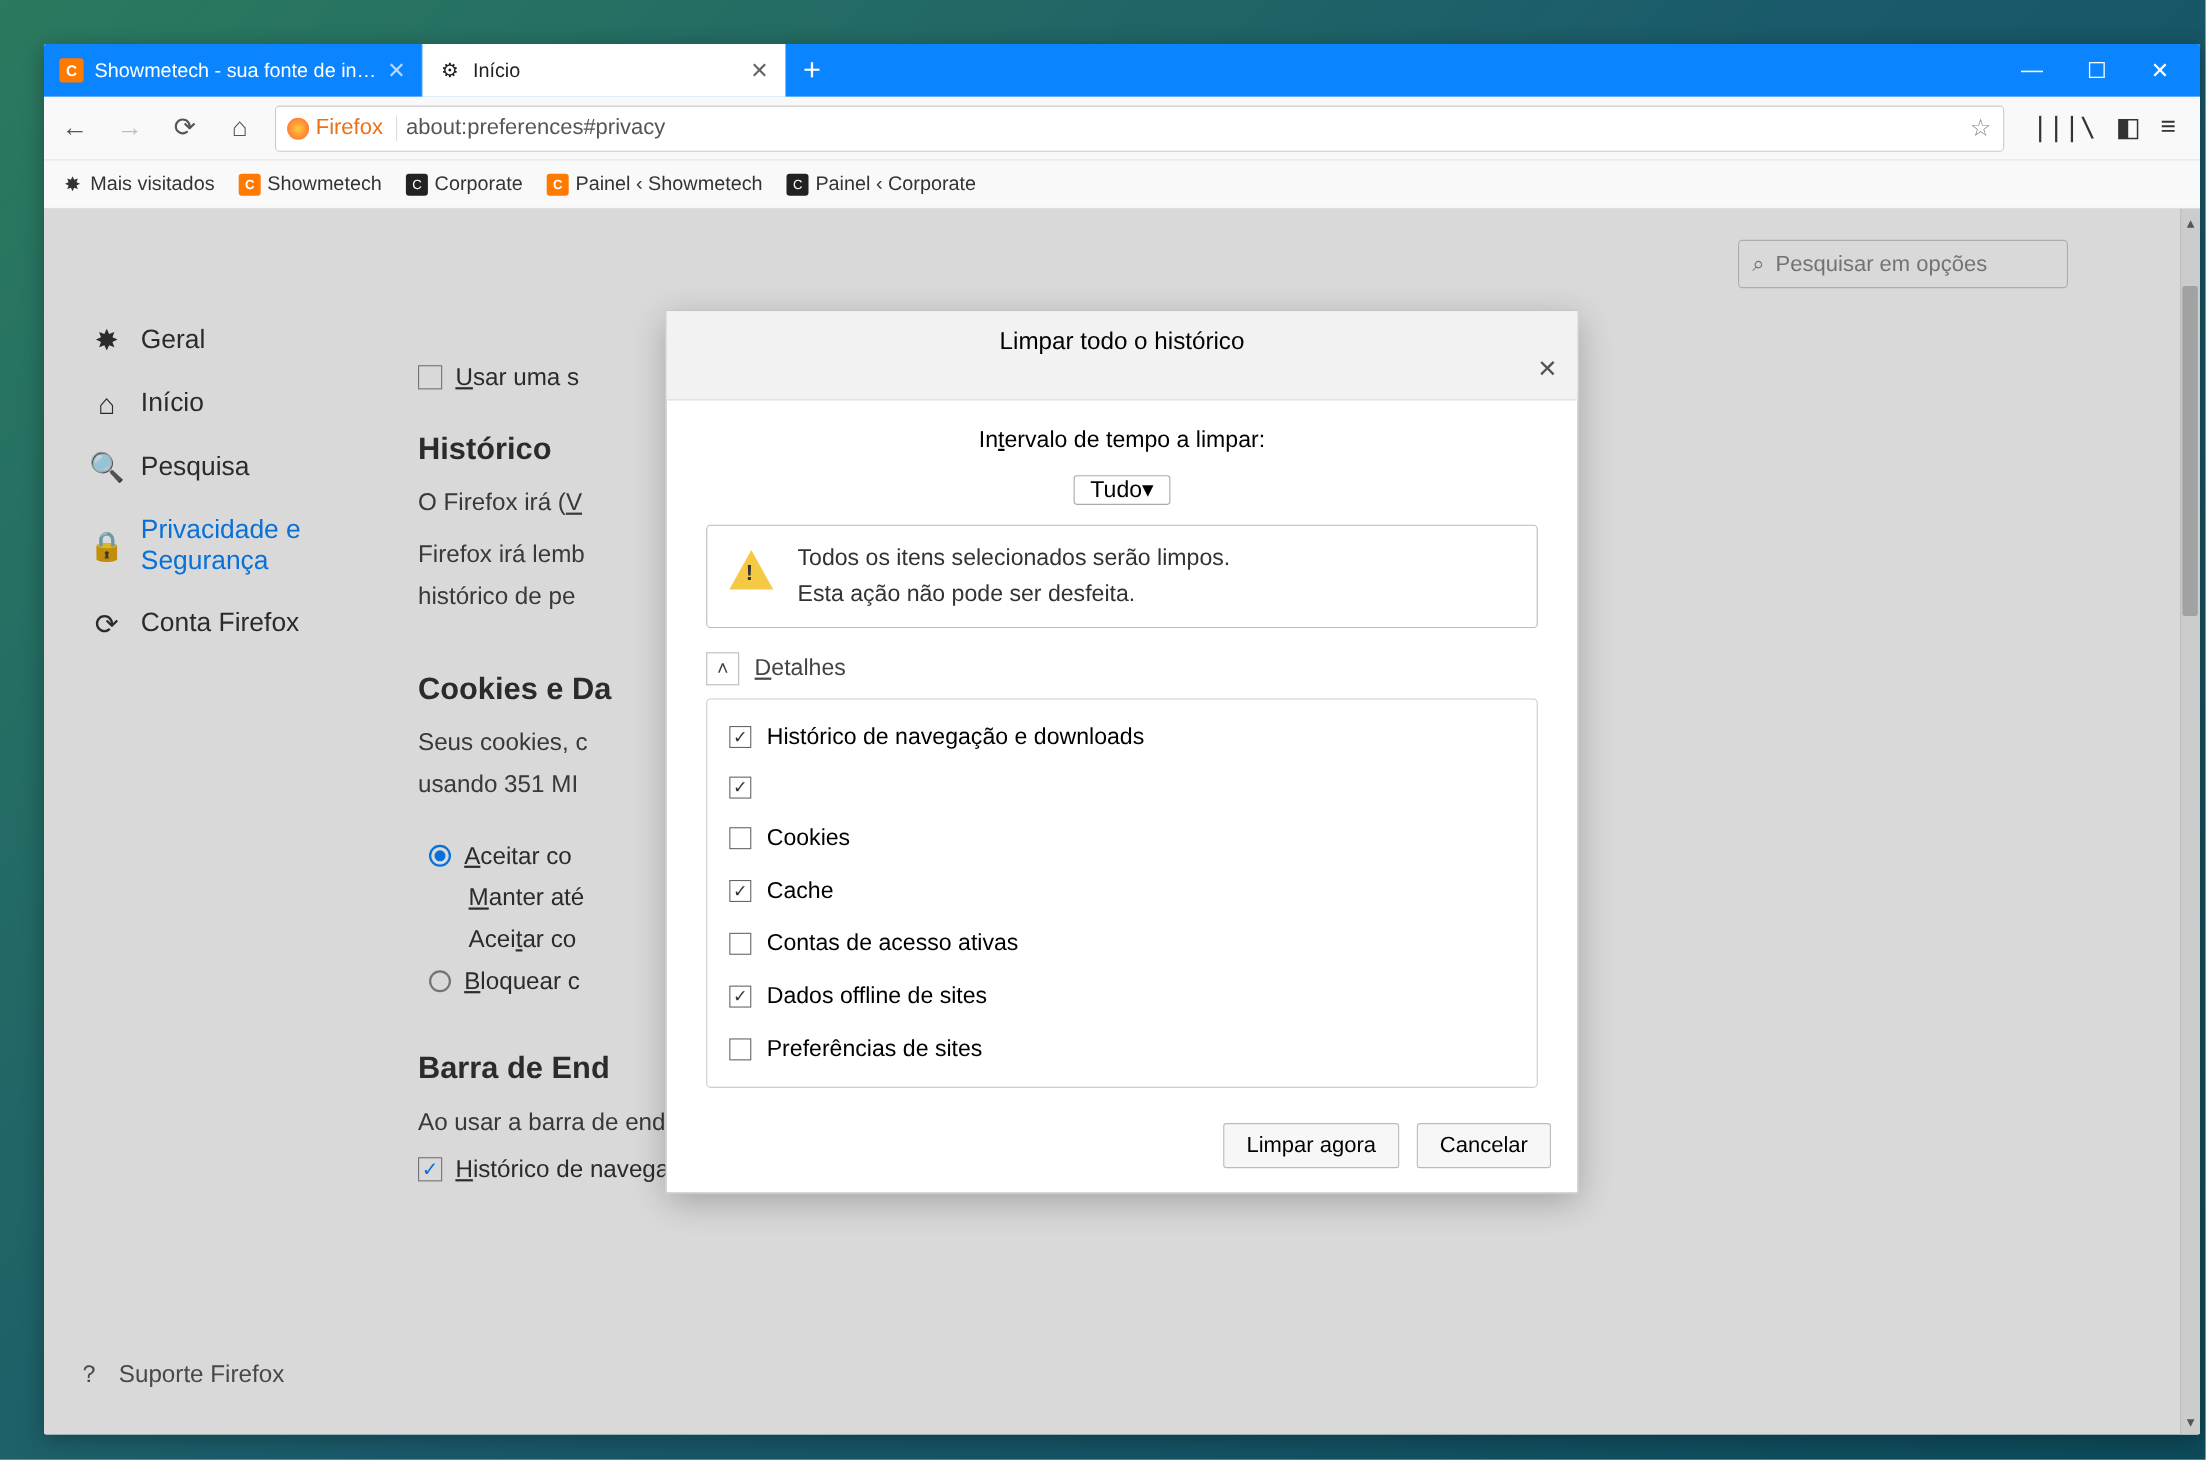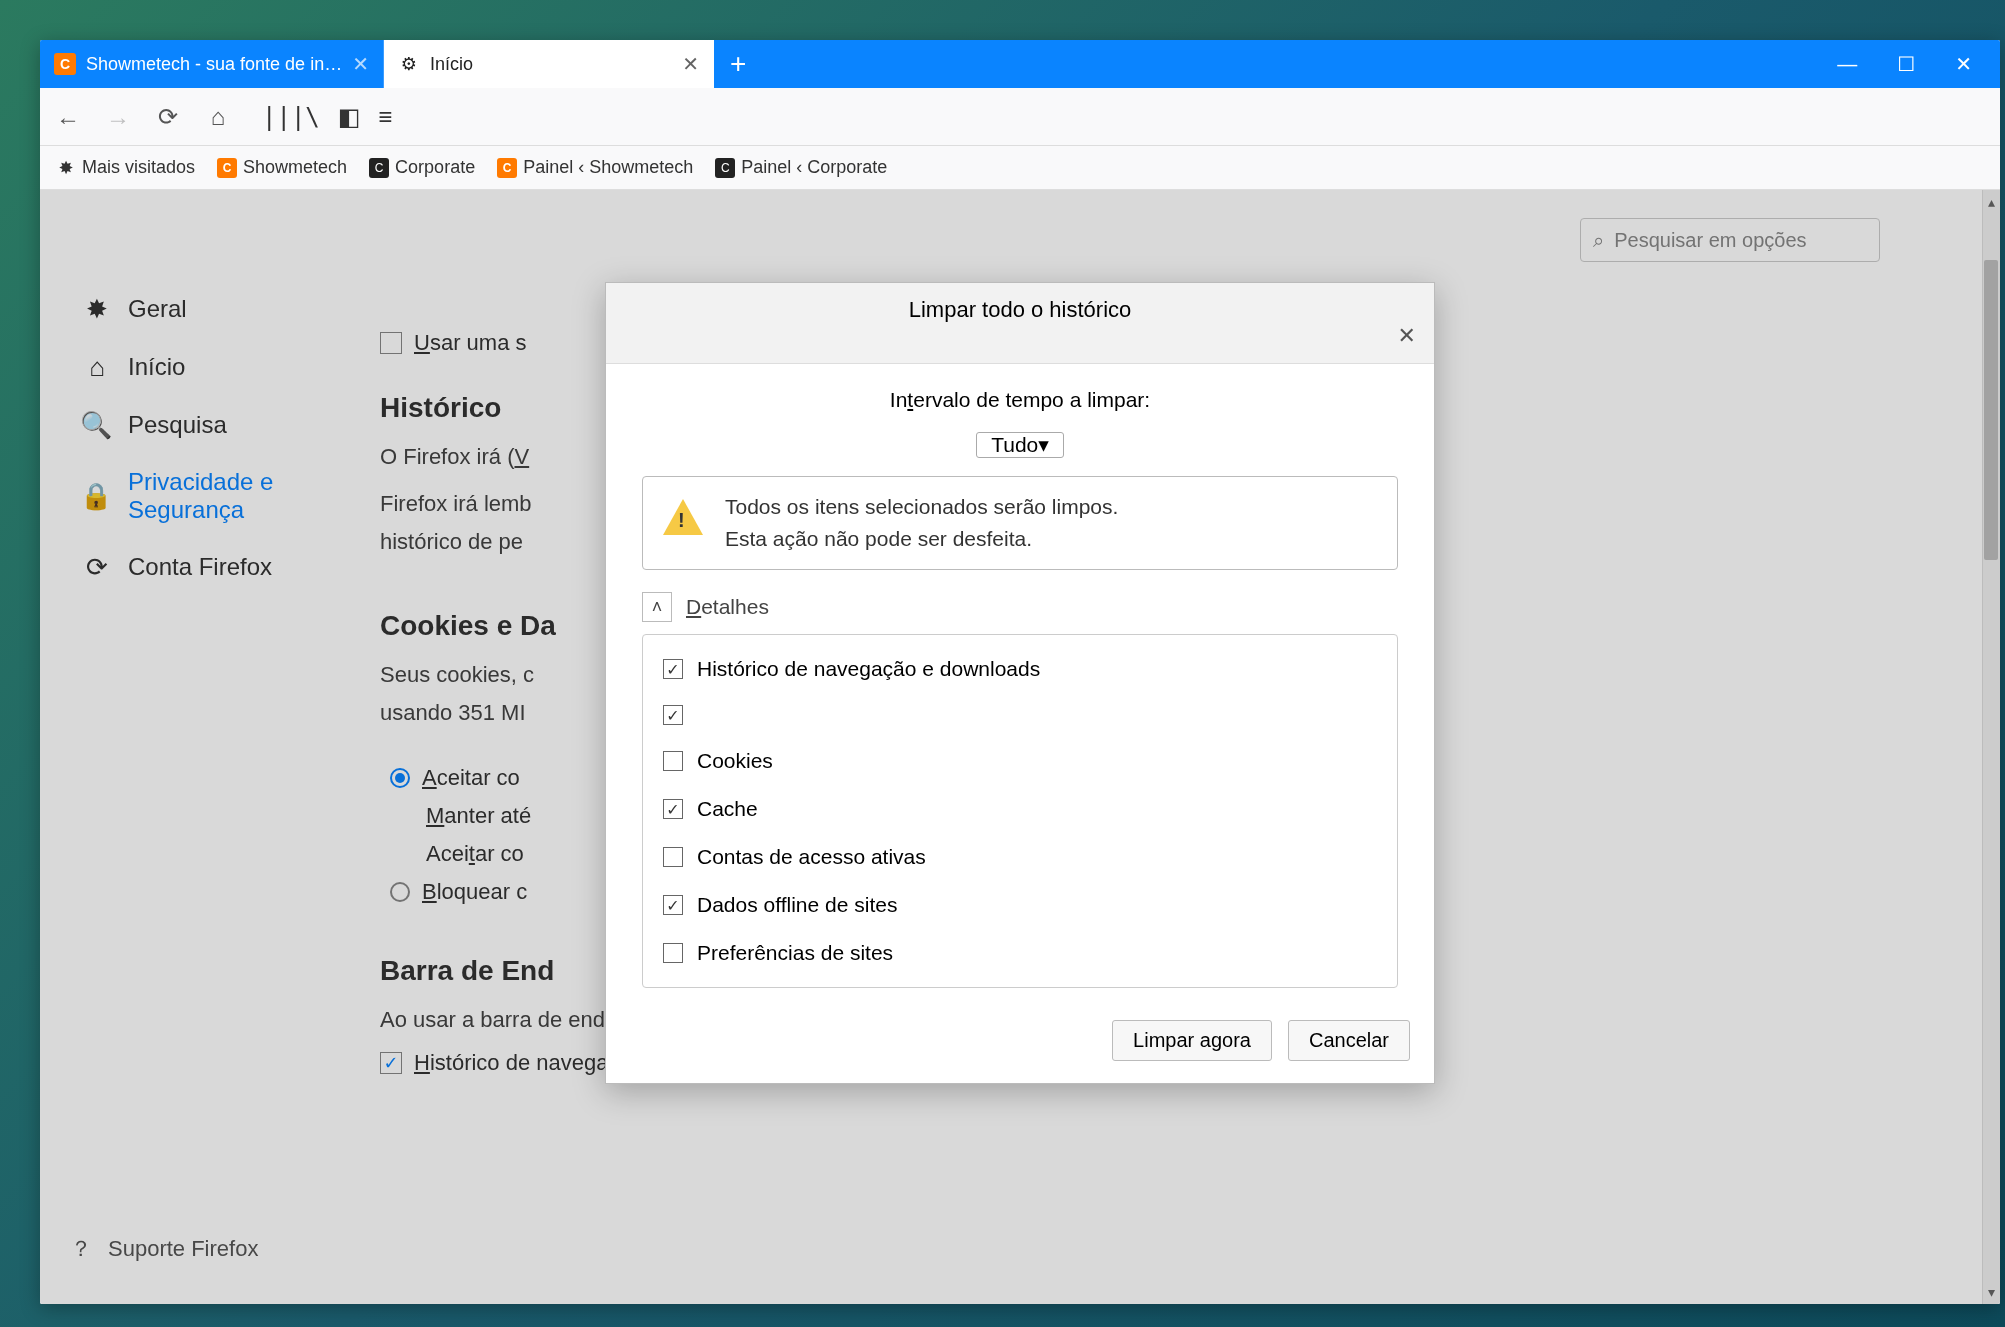--- a/index.html
+++ b/index.html
@@ -271,20 +271,28 @@
       <span>☐</span>
       <span>✕</span>
     </div>
   </div>
 
   <div class="navbar">
     <div class="navbtn">←</div>
     <div class="navbtn" style="opacity:.35">→</div>
     <div class="navbtn">⟳</div>
     <div class="navbtn">⌂</div>
+    <div class="urlbar">
+      <span class="ffbadge">
+        <span style="width:20px;height:20px;border-radius:50%;background:radial-gradient(circle,#ffcb3b,#ff5f2e);"></span>
+        <span>Firefox</span>
+      </span>
+      <span class="url">about:preferences#privacy</span>
+      <span class="star">☆</span>
+    </div>
     <div class="rightnav">
       <span style="font-family:monospace;">|||\</span>
       <span>◧</span>
       <span>≡</span>
     </div>
   </div>
 
   <div class="bookmarks">
     <div class="bm">
         <span class="bico">✸</span>

